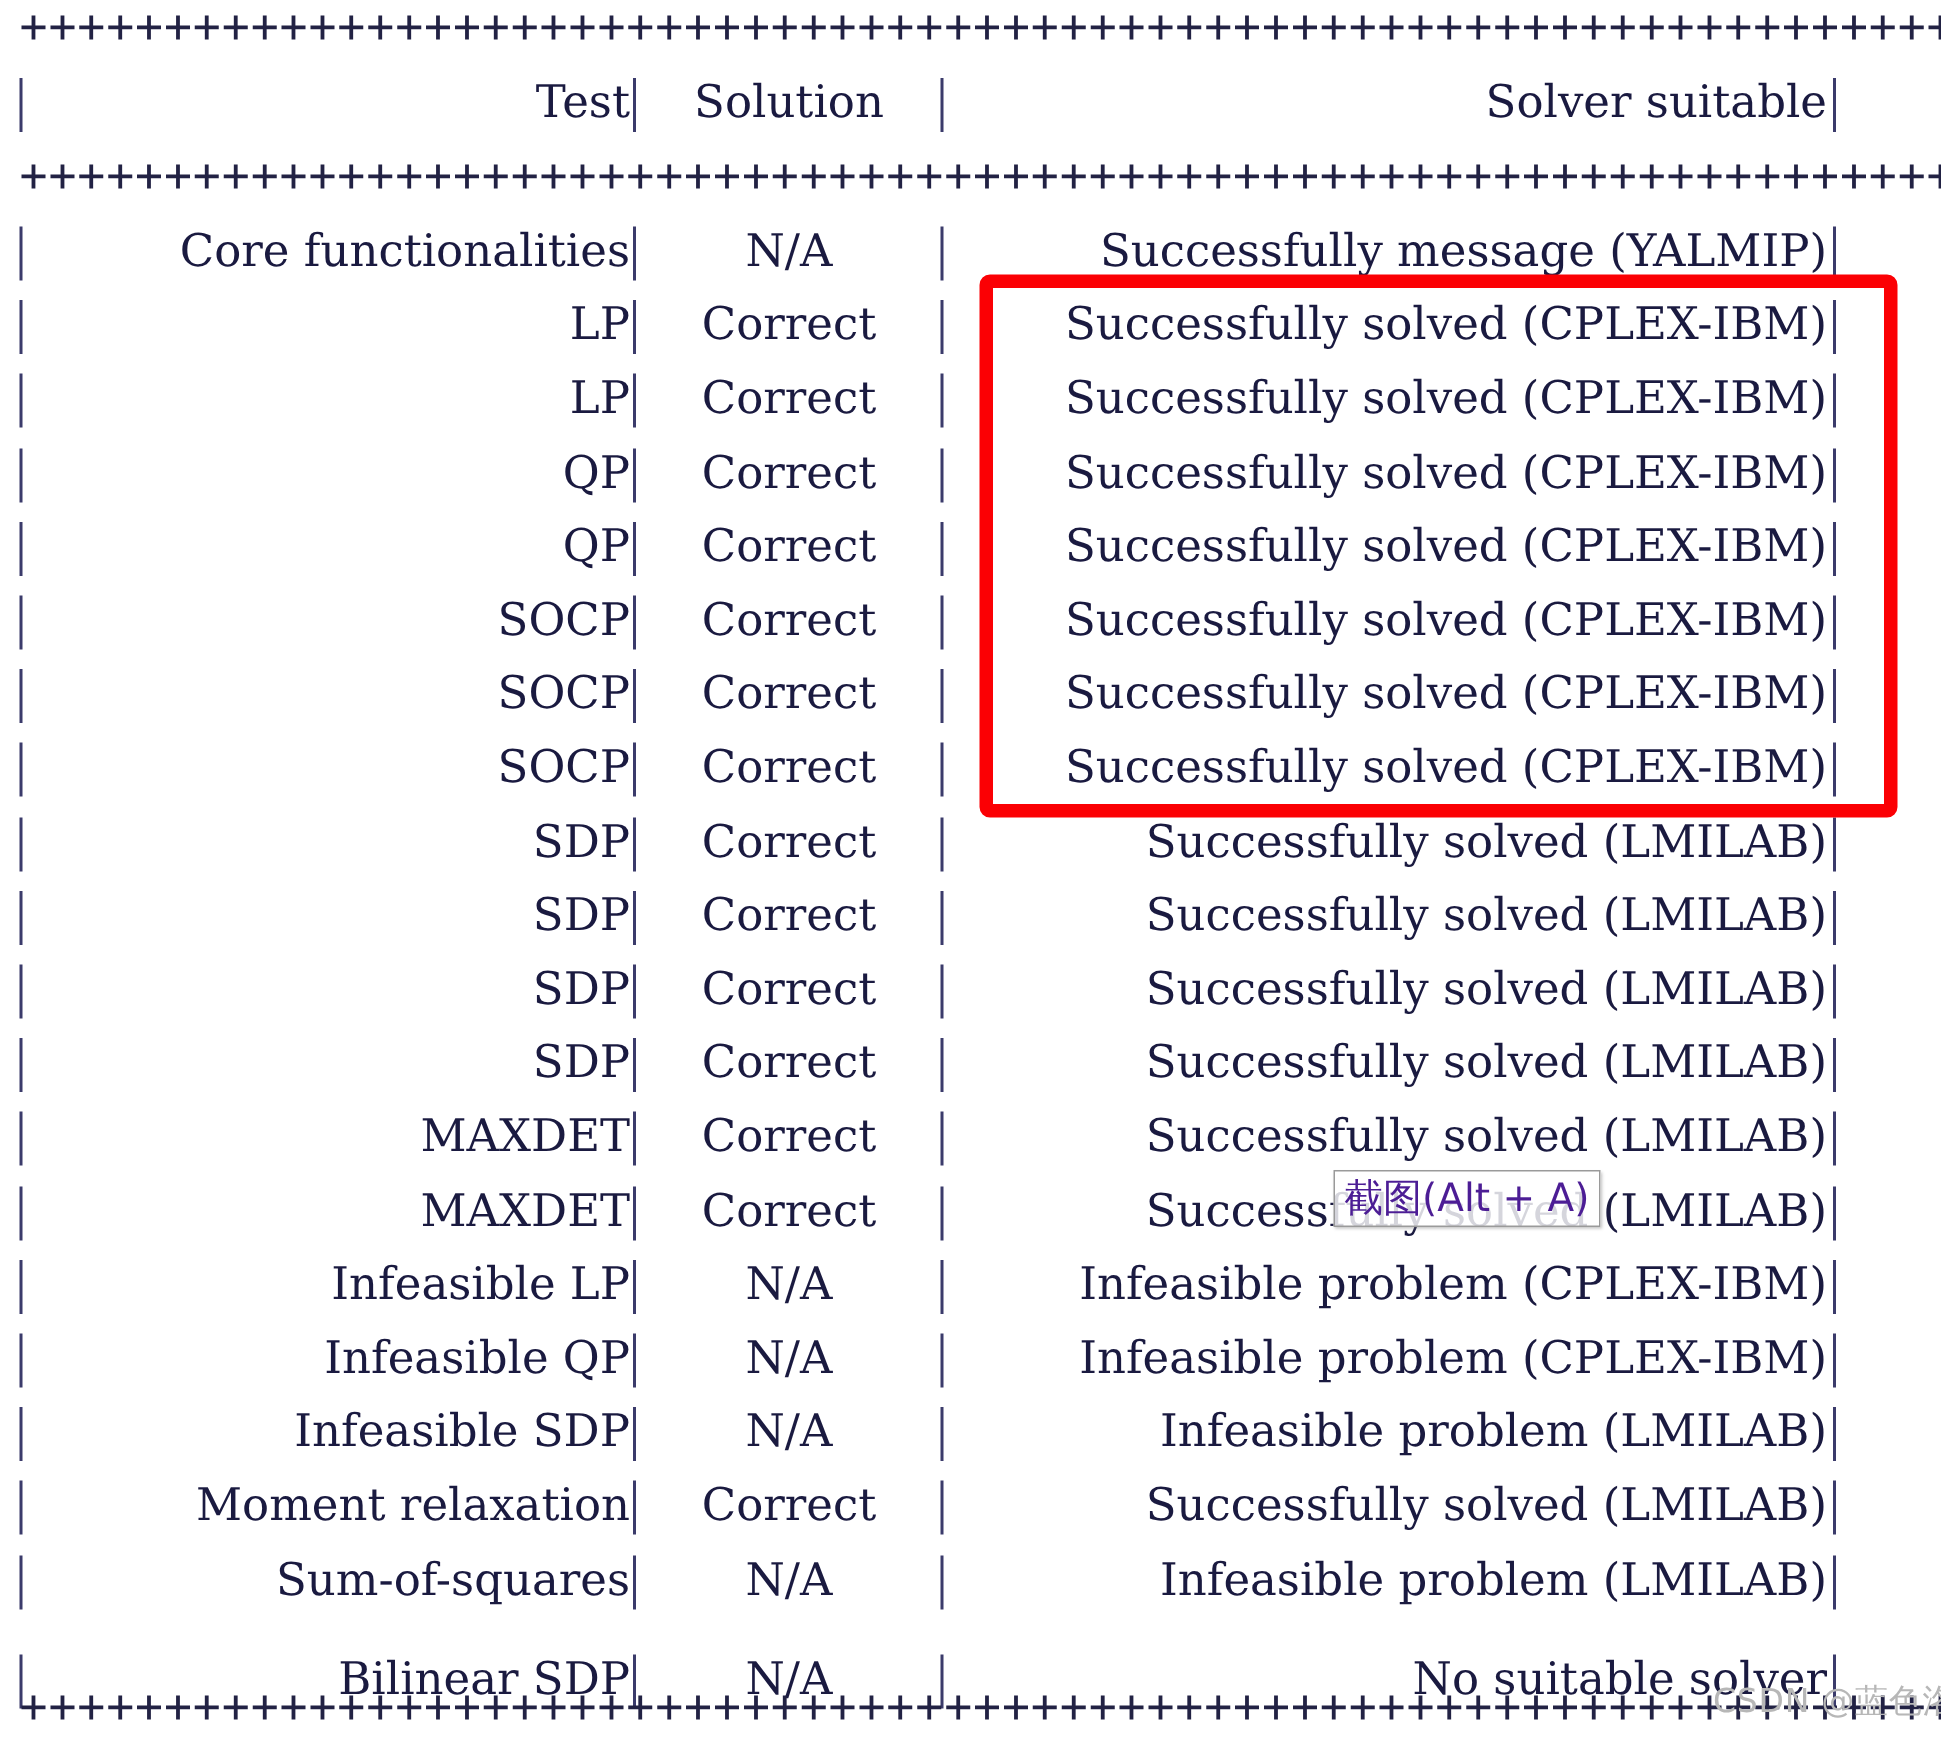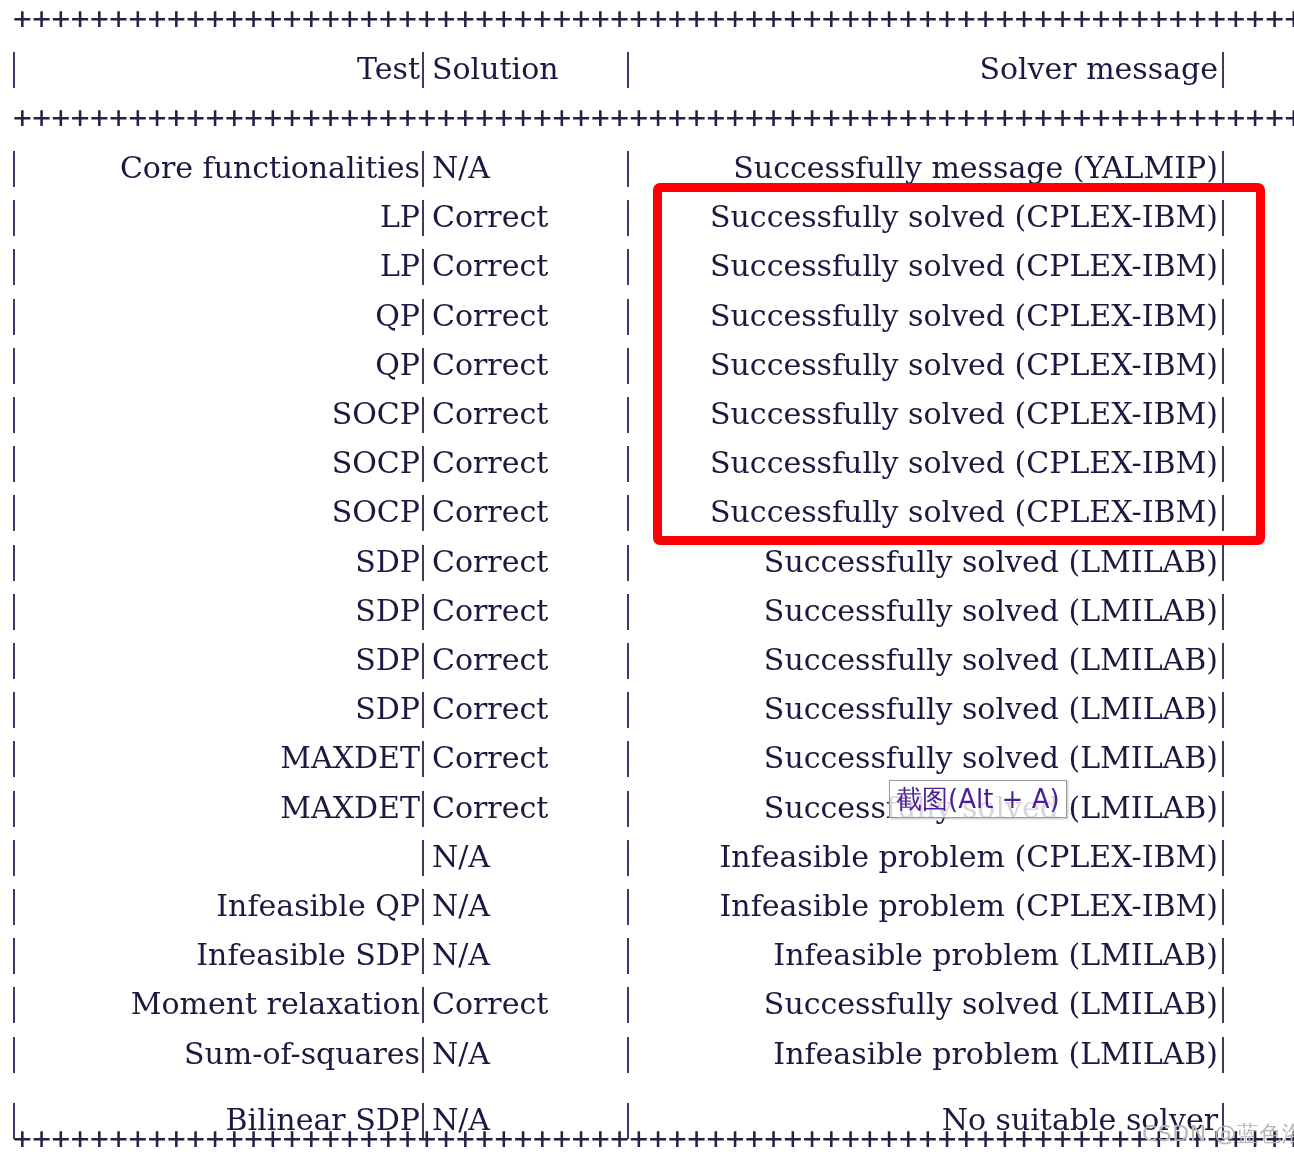--- a/index.html
+++ b/index.html
@@ -64,21 +64,21 @@
   }
   .col-test {
     left: 20px;
     width: 400px;
     text-align: right;
     padding-right: 2px;
   }
   .col-sol {
     left: 432px;
     width: 188px;
-    text-align: left;
+    text-align: center;
     padding-right: 2px;
   }
   .col-msg {
     left: 640px;
     width: 578px;
     text-align: right;
     padding-right: 3px;
   }
   .bar {
     position: absolute;
@@ -147,21 +147,21 @@
 <div id="console">
 
   <div class="line sep" style="top:-6px;">++++++++++++++++++++++++++++++++++++++++++++++++++++++++++++++++++++++++++++++++</div>
 
   <div class="row hdr" style="top:44px;">
     <span class="bar bar-l"></span>
     <span class="cell col-test">Test</span>
     <span class="bar bar-t"></span>
     <span class="cell col-sol">Solution</span>
     <span class="bar bar-s"></span>
-    <span class="cell col-msg">Solver message</span>
+    <span class="cell col-msg">Solver suitable</span>
     <span class="bar bar-r"></span>
   </div>
 
   <div class="line sep" style="top:93px;">++++++++++++++++++++++++++++++++++++++++++++++++++++++++++++++++++++++++++++++++</div>
 
   <div id="rows">
       <div class="row" style="top: 143px;">
         <span class="bar bar-l"></span>
         <span class="cell col-test">Core functionalities</span>
         <span class="bar bar-t"></span>
@@ -282,20 +282,21 @@
         <span class="bar bar-l"></span>
         <span class="cell col-test">MAXDET</span>
         <span class="bar bar-t"></span>
         <span class="cell col-sol">Correct</span>
         <span class="bar bar-s"></span>
         <span class="cell col-msg">Successfully solved (LMILAB)</span>
         <span class="bar bar-r"></span>
       </div>
       <div class="row" style="top: 831.8px;">
         <span class="bar bar-l"></span>
+        <span class="cell col-test">Infeasible LP</span>
         <span class="bar bar-t"></span>
         <span class="cell col-sol">N/A</span>
         <span class="bar bar-s"></span>
         <span class="cell col-msg">Infeasible problem (CPLEX-IBM)</span>
         <span class="bar bar-r"></span>
       </div>
       <div class="row" style="top: 881px;">
         <span class="bar bar-l"></span>
         <span class="cell col-test">Infeasible QP</span>
         <span class="bar bar-t"></span>

